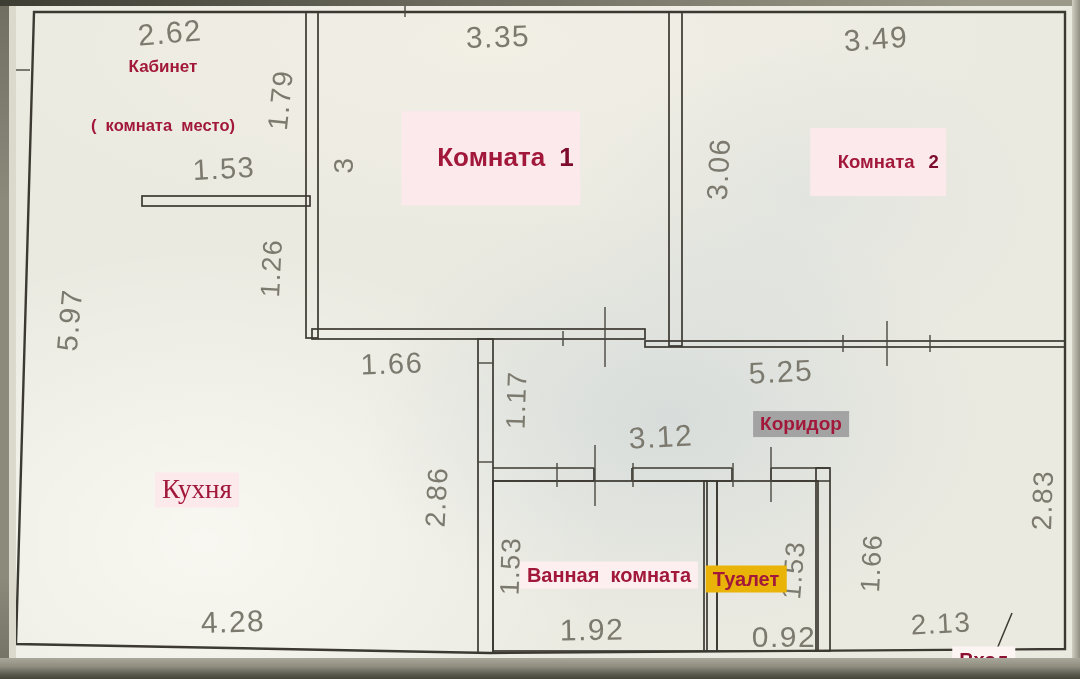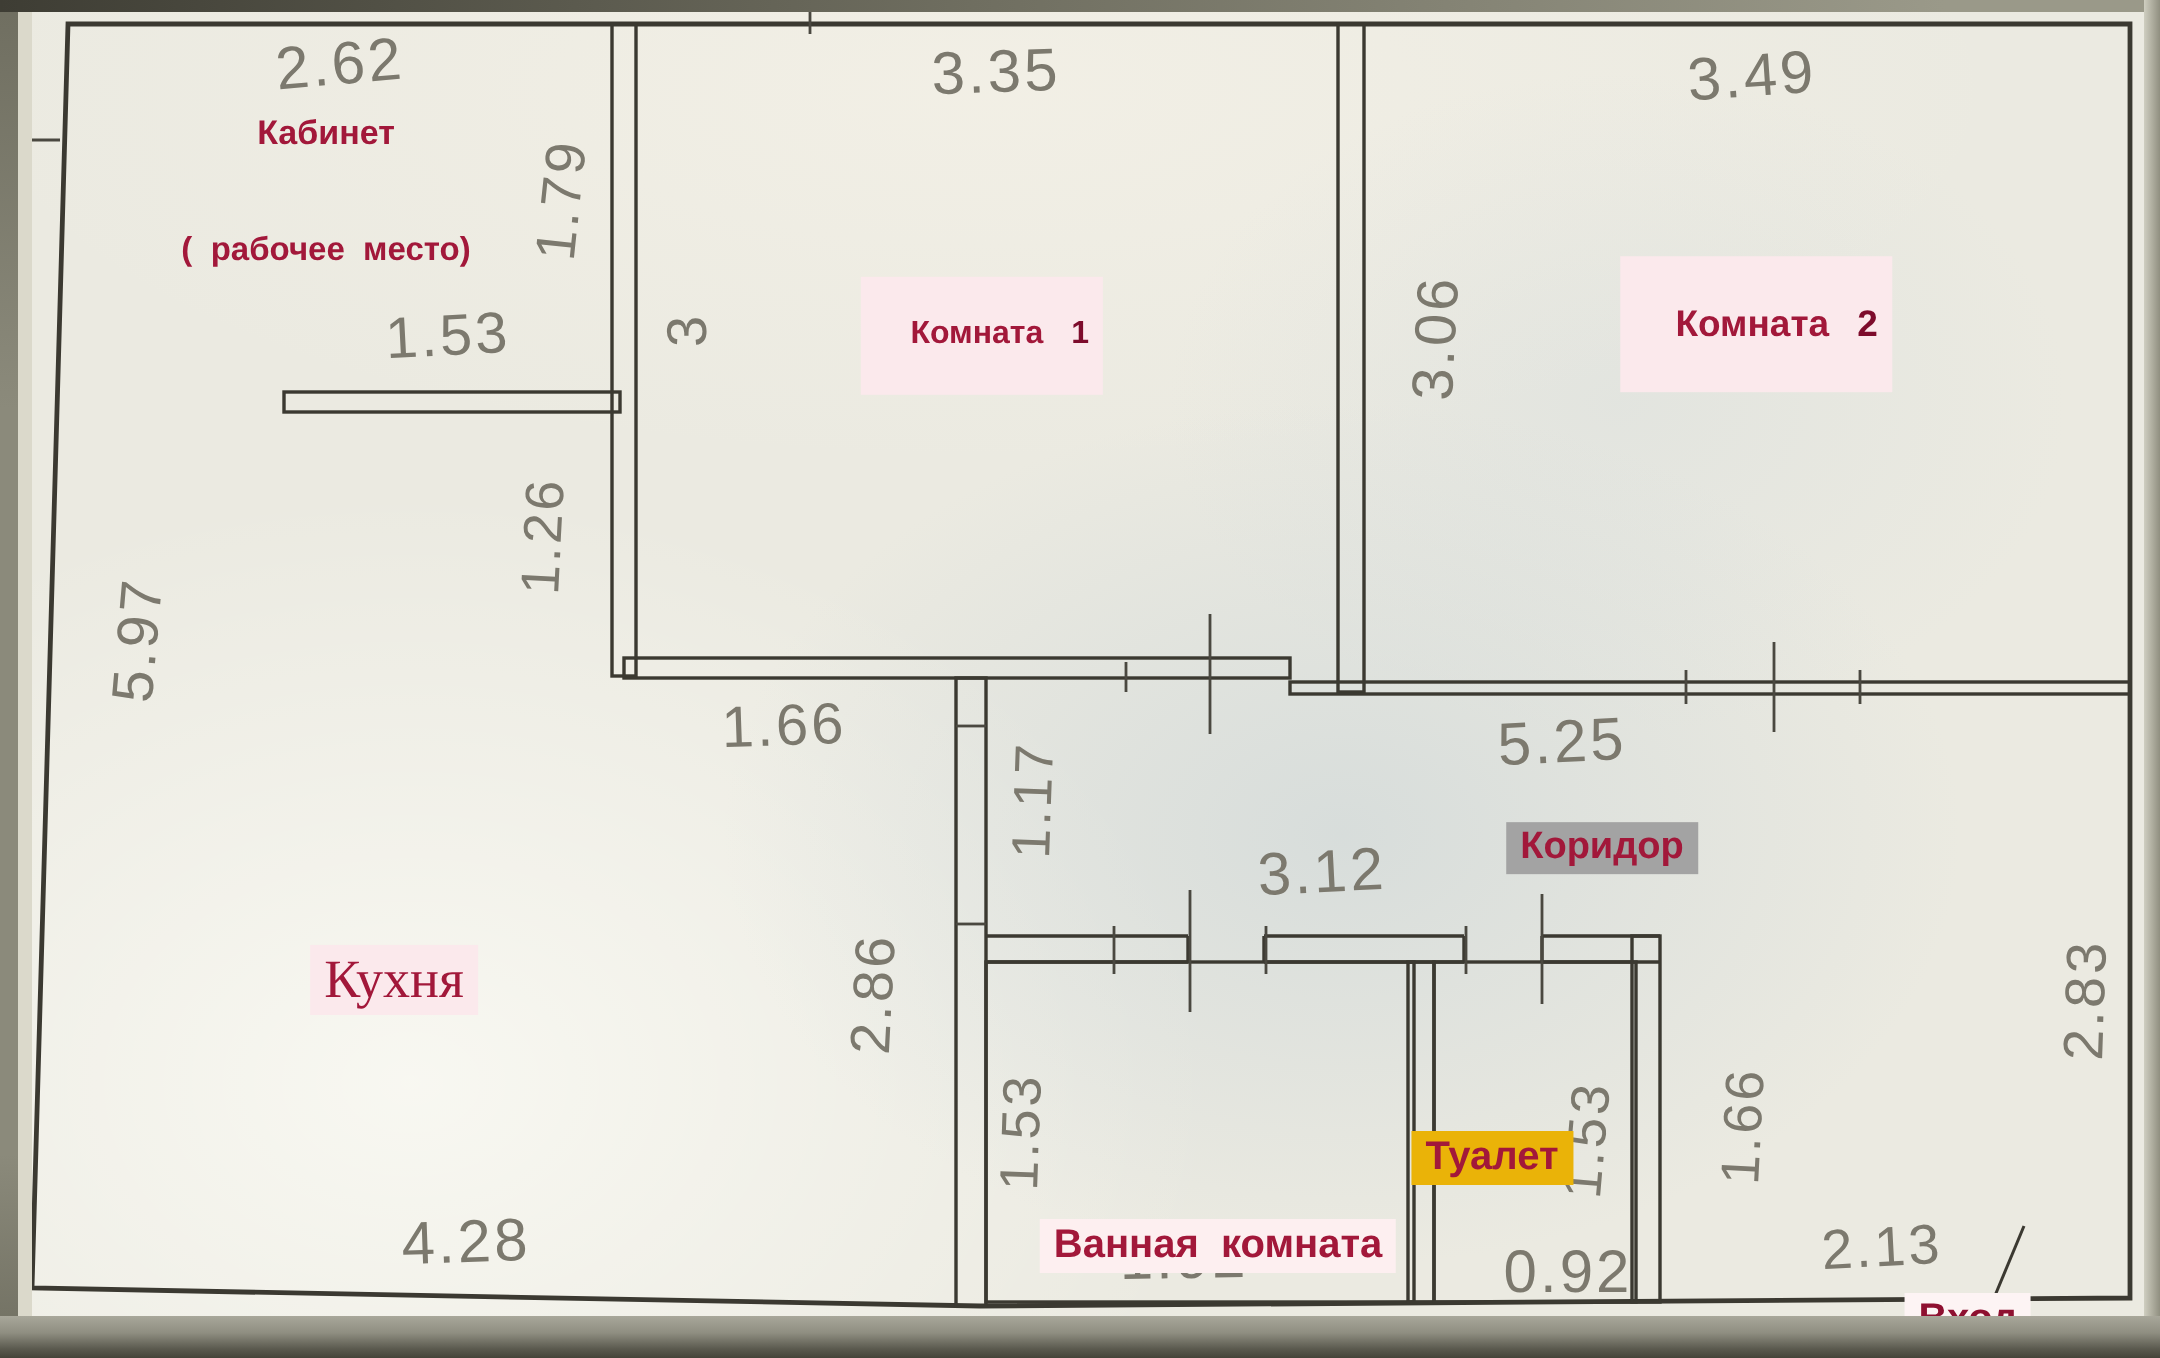--- a/index.html
+++ b/index.html
@@ -100,36 +100,36 @@
   <div class="dim" style="left:70px;top:320px;font-size:29px;transform:translate(-50%,-50%) rotate(-85deg);">5.97</div>
   <div class="dim" style="left:517px;top:400px;font-size:27px;transform:translate(-50%,-50%) rotate(-88deg);">1.17</div>
   <div class="dim" style="left:437px;top:497px;font-size:28px;transform:translate(-50%,-50%) rotate(-87deg);">2.86</div>
   <div class="dim" style="left:511px;top:566px;font-size:27px;transform:translate(-50%,-50%) rotate(-88deg);">1.53</div>
   <div class="dim" style="left:794px;top:570px;font-size:27px;transform:translate(-50%,-50%) rotate(-85deg);">1.53</div>
   <div class="dim" style="left:872px;top:563px;font-size:27px;transform:translate(-50%,-50%) rotate(-87deg);">1.66</div>
   <div class="dim" style="left:1043px;top:500px;font-size:28px;transform:translate(-50%,-50%) rotate(-88deg);">2.83</div>
 
   <div class="room nobg" style="left:163px;top:96px;transform:translate(-50%,-50%);font-size:17px;">
     <div>Кабинет</div>
-    <div style="font-size:16.5px;">(  рабочее  место)</div>
+    <div style="font-size:16.5px;">(  комната  место)</div>
   </div>
 
-  <div class="room" style="left:491px;top:168px;transform:translate(-50%,-50%);font-size:16px;">
+  <div class="room" style="left:491px;top:158px;transform:translate(-50%,-50%);font-size:26px;">
     <span>Комната</span><span class="num">1</span>
   </div>
 
   <div class="room" style="left:878px;top:162px;transform:translate(-50%,-50%);font-size:18.5px;">
     <span>Комната</span><span class="num">2</span>
   </div>
 
   <div class="room" style="left:197px;top:490px;transform:translate(-50%,-50%);font-size:27px;font-weight:500;font-family:Liberation Serif, serif;">Кухня</div>
 
   <div class="room" style="left:801px;top:424px;transform:translate(-50%,-50%);font-size:19px;background:#a3a3a3;">Коридор</div>
 
-  <div class="room" style="left:609px;top:575px;transform:translate(-50%,-50%);font-size:20px;background:#fdeff0;margin-top:48px;">Ванная  комната</div>
+  <div class="room" style="left:609px;top:575px;transform:translate(-50%,-50%);font-size:20px;background:#fdeff0;">Ванная  комната</div>
 
   <div class="room" style="left:746px;top:579px;transform:translate(-50%,-50%);font-size:20px;background:#eab308;">Туалет</div>
 
   <div class="room" style="left:984px;top:660px;transform:translate(-50%,-50%);font-size:20px;background:#fdf4f4;color:#8e1030;">Вход</div>
 
   <div class="frame-left"></div>
   <div class="frame-left-light"></div>
   <div class="frame-top"></div>
   <div class="frame-right"></div>
   <div class="frame-bottom"></div>

